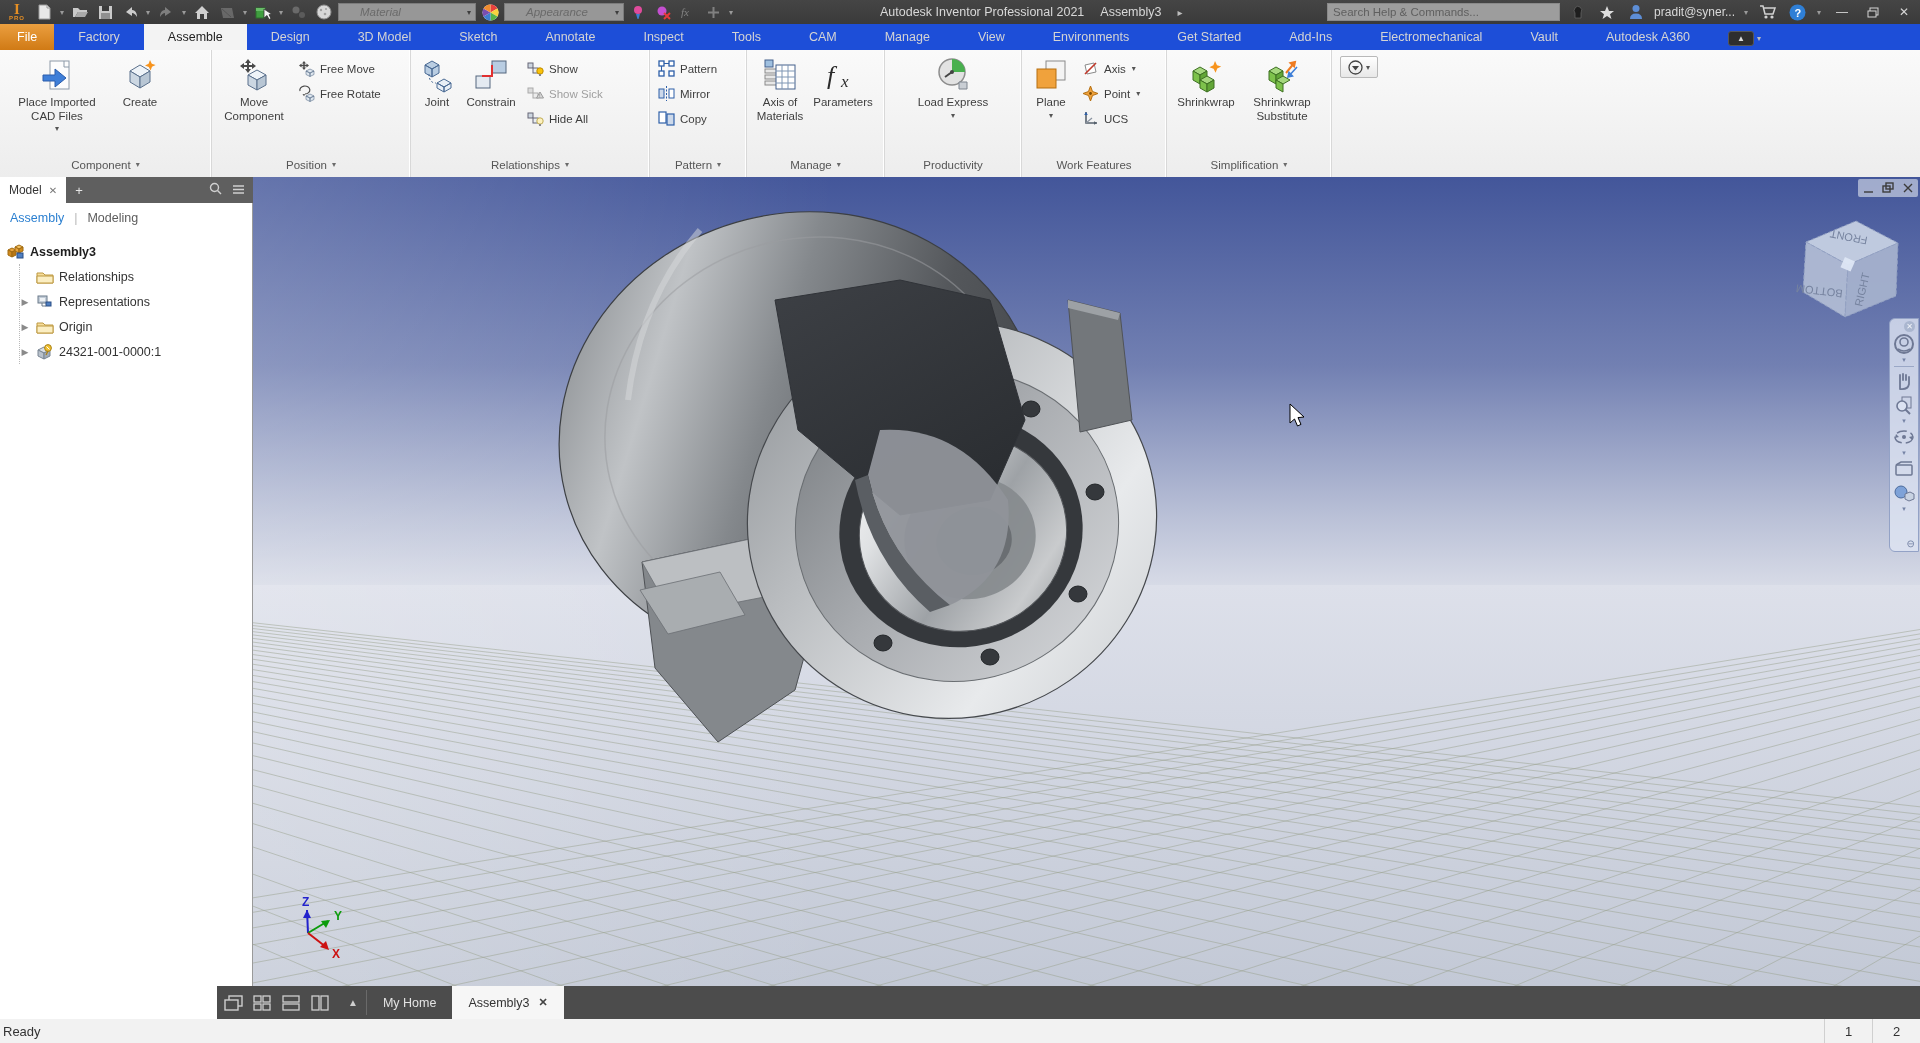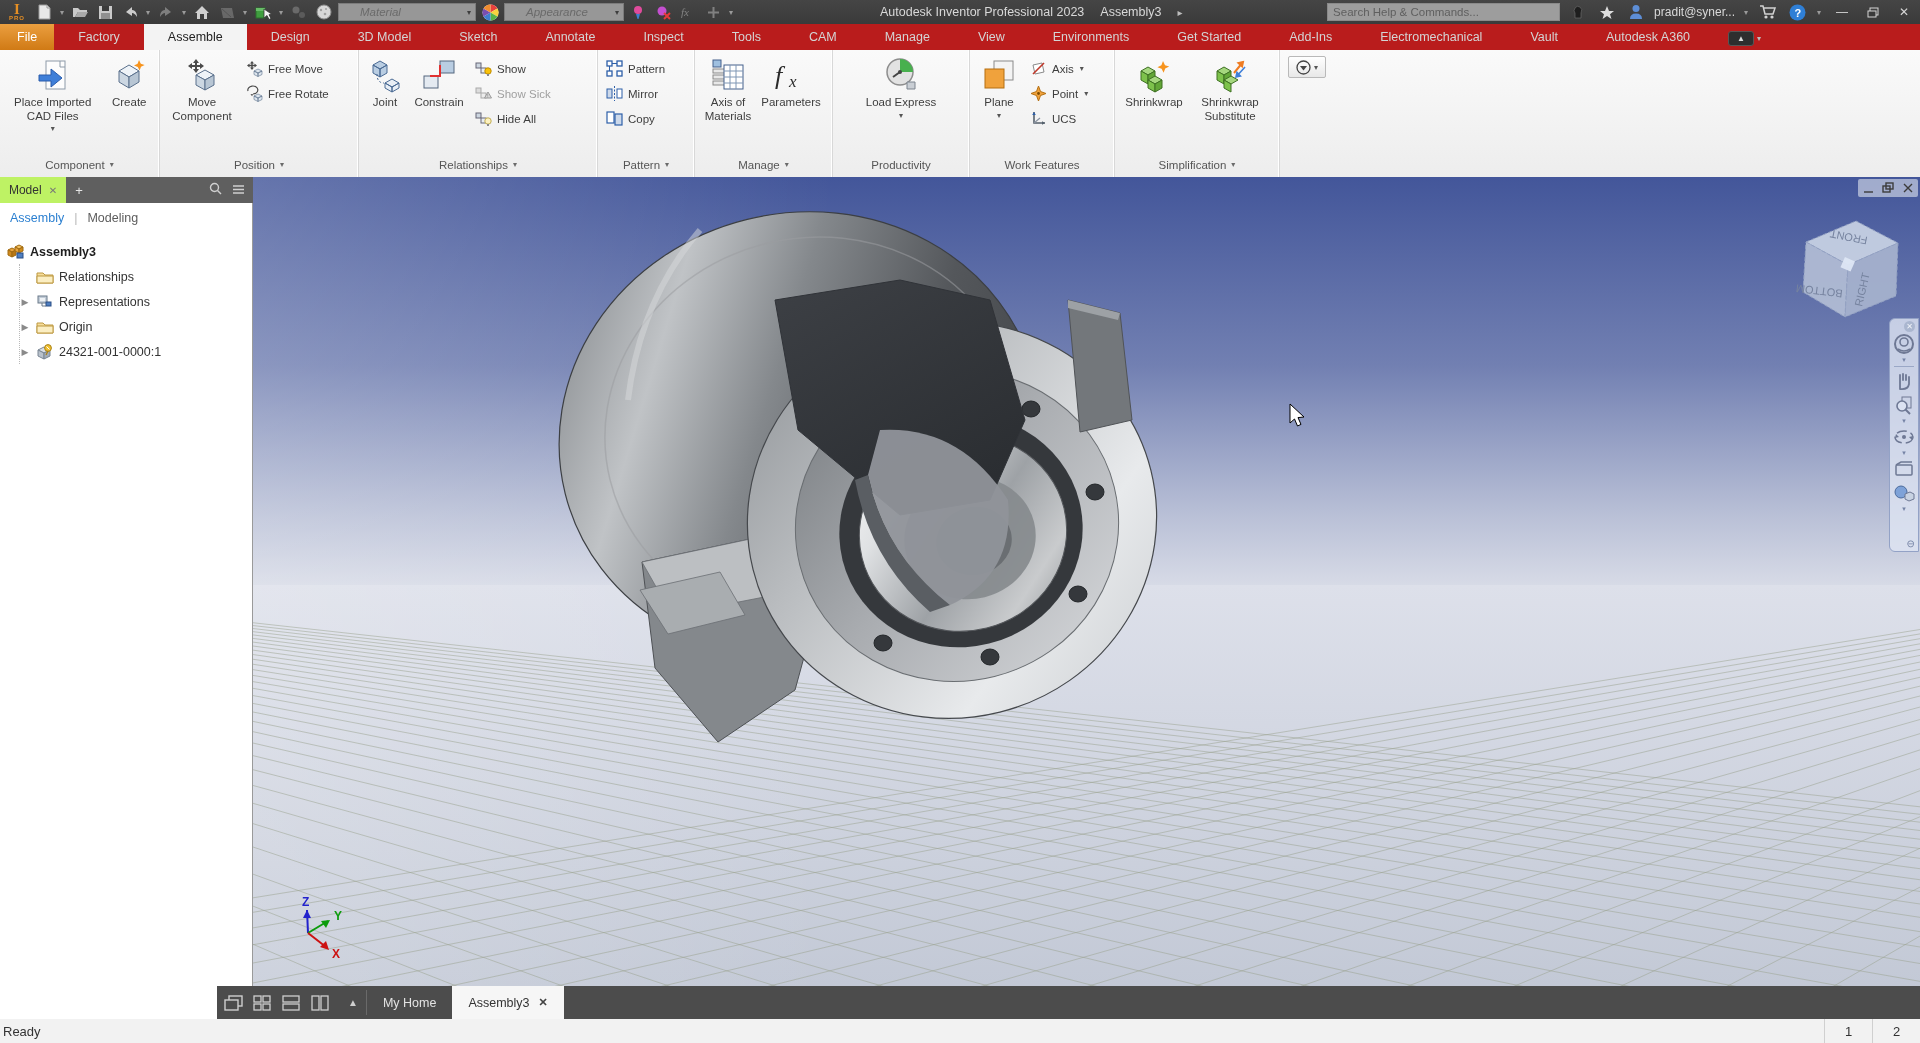--- a/index.html
+++ b/index.html
@@ -19,21 +19,21 @@
   .combo { height:18px; background:#979797; border:1px solid #7c7c7c; color:#6a6a6a; font-style:italic; font-size:11.5px; display:flex; align-items:center; padding:0 4px; }
   .combo .cv { flex:1;margin-left:17px; }
   .combo .ccar { color:#3e3e3e; font-size:8px; font-style:normal; margin-left:6px; }
   .title-center { position:absolute; left:880px; top:0; height:24px; display:flex; align-items:center; gap:16px; font-size:12.5px; color:#d8d8d8; }
   .tb-right { position:absolute; right:0; top:0; height:24px; display:flex; align-items:center; gap:7px; padding-right:4px; }
   .searchbox { width:233px; height:18px; background:#9d9d9d; border:1px solid #8a8a8a; color:#5f5f5f; font-size:11.5px; padding:0 5px; }
   .searchbox::placeholder { color:#5f5f5f; opacity:1; }
   .winbtn { width:24px; height:18px; display:flex; align-items:center; justify-content:center; color:#d6d6d6; font-size:12px; }
 
   
-  .tabrow { position:absolute; left:0; top:24px; width:1920px; height:26px; background:#b91c1c; display:flex; align-items:flex-end; }
+  .tabrow { position:absolute; left:0; top:24px; width:1920px; height:26px; background:#1d4ed8; display:flex; align-items:flex-end; }
   .rtab { height:26px; display:flex; align-items:center; padding:0 24px; font-size:12.5px; color:#d4d4d4; cursor:default; }
   .rtab.file { background:linear-gradient(#eb9f3f,#d07a15); color:#fff; padding:0 17px; }
   .rtab.active { background:#f3f3f3; color:#222; }
   .ribbon-toggle { margin-left:14px; margin-bottom:4px; width:26px; height:15px; background:#2e2e2e; border:1px solid #565656; border-radius:3px; color:#dcdcdc; font-size:8px; display:flex; align-items:center; justify-content:center; }
   .ribbon-toggle-caret { color:#bdbdbd; font-size:8px; margin:0 0 7px 3px; }
 
   
   .ribbon { position:absolute; left:0; top:50px; width:1920px; height:127px; background:linear-gradient(#fafafa,#ededed); display:flex; }
   .panel { height:127px; display:flex; flex-direction:column; border-right:1px solid #d8d8d8; box-shadow:inset -1px 0 0 #ffffff; }
   .pbody { height:102px; display:flex; align-items:flex-start; padding:2px 3px 0 3px; }
@@ -44,21 +44,21 @@
   .rbtn-lg .blcar { font-size:8px; color:#555; margin-top:1px; }
   .scol { display:flex; flex-direction:column; margin-top:4px; }
   .rbtn-sm { display:flex; align-items:center; gap:5px; font-size:11.5px; color:#3e3e3e; height:25px; padding:0 5px; border-radius:2px; }
   .rbtn-sm.dis { color:#9f9f9f; }
   .rbtn-sm .sic { width:17px; height:17px; display:flex; align-items:center; justify-content:center; }
   .rbtn-sm .scar { font-size:8px; color:#555; margin-left:1px; }
   .panel-opts { margin:6px 0 0 8px; width:38px; height:22px; background:linear-gradient(#fff,#e8e8e8); border:1px solid #b9b9b9; border-radius:2px; display:flex; align-items:center; justify-content:center; gap:3px; }
 
   
   .browser-head { position:absolute; left:0; top:177px; width:253px; height:26px; background:#5f5f5f; display:flex; align-items:stretch; }
-  .bh-tab { width:66px; background:#bef264; color:#333; font-size:12px; display:flex; align-items:center; justify-content:center; gap:7px; }
+  .bh-tab { width:66px; background:#ffffff; color:#333; font-size:12px; display:flex; align-items:center; justify-content:center; gap:7px; }
   .bh-tab .x { color:#777; font-size:10px; }
   .bh-plus { width:26px; color:#e6e6e6; font-size:13px; display:flex; align-items:center; justify-content:center; }
   .bh-icons { margin-left:auto; display:flex; align-items:center; gap:10px; padding-right:8px; }
 
   
   .browser { position:absolute; left:0; top:203px; width:253px; height:816px; background:#ffffff; border-right:1px solid #9a9a9a; font-size:12.5px; color:#333; }
   .subtabs { height:30px; display:flex; align-items:center; gap:10px; padding-left:10px; }
   .subtab-assembly { color:#2a7fd0; }
   .subtab-sep { color:#b9b9b9; }
   .subtab-modeling { color:#5c5c5c; }
@@ -212,21 +212,21 @@
         </span>
       <span class="qi dis">
           <svg width="13" height="13">
             <path d="M6.5 1 V12 M1 6.5 H12" stroke="#cfcfcf" stroke-width="2"></path>
           </svg>
         </span>
       <span class="qcaret">▾</span>
     </div>
 
     <div class="title-center">
-      <span>Autodesk Inventor Professional 2023</span>
+      <span>Autodesk Inventor Professional 2021</span>
       <span>Assembly3</span>
       <span style="color:#bdbdbd;font-size:10px;">▸</span>
     </div>
 
     <div class="tb-right">
       <input class="searchbox" placeholder="Search Help &amp; Commands..." style="">
       <span class="qi">
           <svg width="14" height="16">
             <path d="M4 14 L4 9 Q2 7 4 4 Q6 1 9 3 Q12 5 10 9 L10 14 Z" fill="#1e1e1e" stroke="#6a6a6a" stroke-width=".7"></path>
           </svg>
@@ -287,21 +287,21 @@
     <div class="rtab">Add-Ins</div>
     <div class="rtab">Electromechanical</div>
     <div class="rtab">Vault</div>
     <div class="rtab">Autodesk A360</div>
     <span class="ribbon-toggle">▲</span>
     <span class="ribbon-toggle-caret">▾</span>
   </div>
 
   <div class="ribbon">
 
-    <div class="panel" style="width:160px">
+    <div class="panel" style="width:212px">
       <div class="pbody">
         <div class="rbtn-lg" style="width:108px">
           <span class="ric">
               <svg width="34" height="34">
                 <rect x="10" y="3" width="19" height="28" fill="#fdfdfd" stroke="#8d9aa8"></rect>
                 <path d="M24 3 v6 h5" fill="none" stroke="#8d9aa8"></path>
                 <path d="M3 17 h12 v-6 l11 9 -11 9 v-6 H3 Z" fill="#3f7fd8" stroke="#2a5cab"></path>
               </svg>
             </span>
           <span>Place Imported CAD Files</span>

